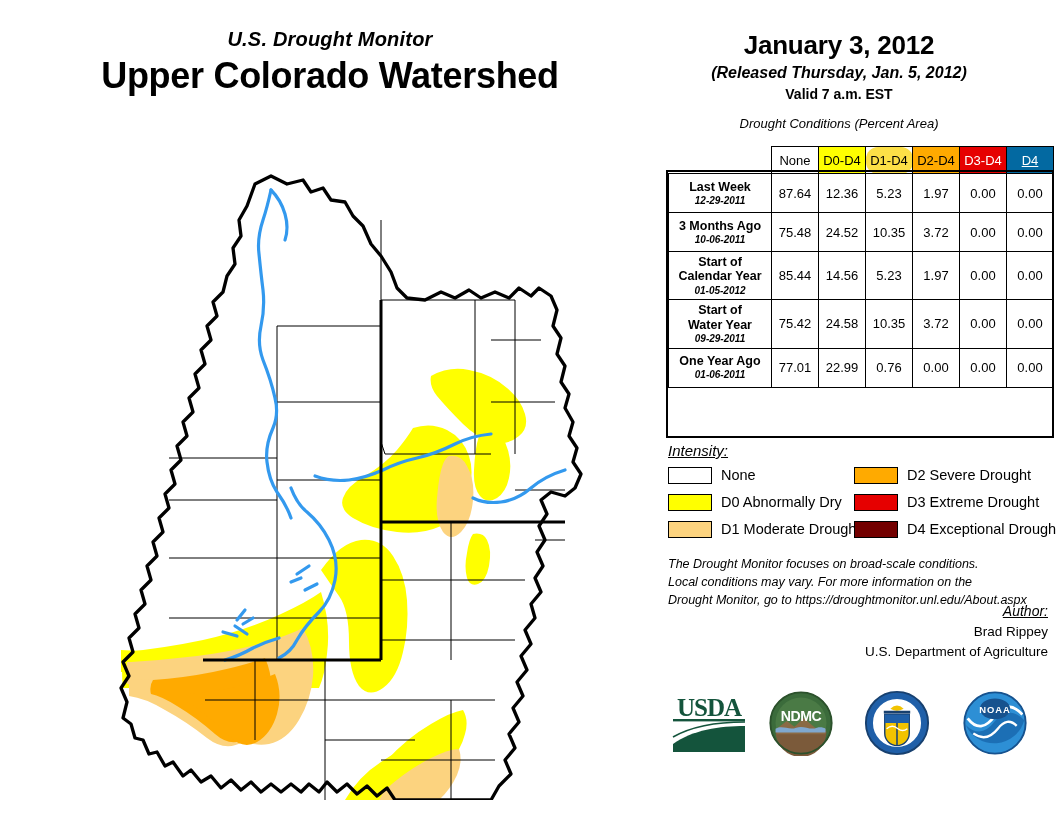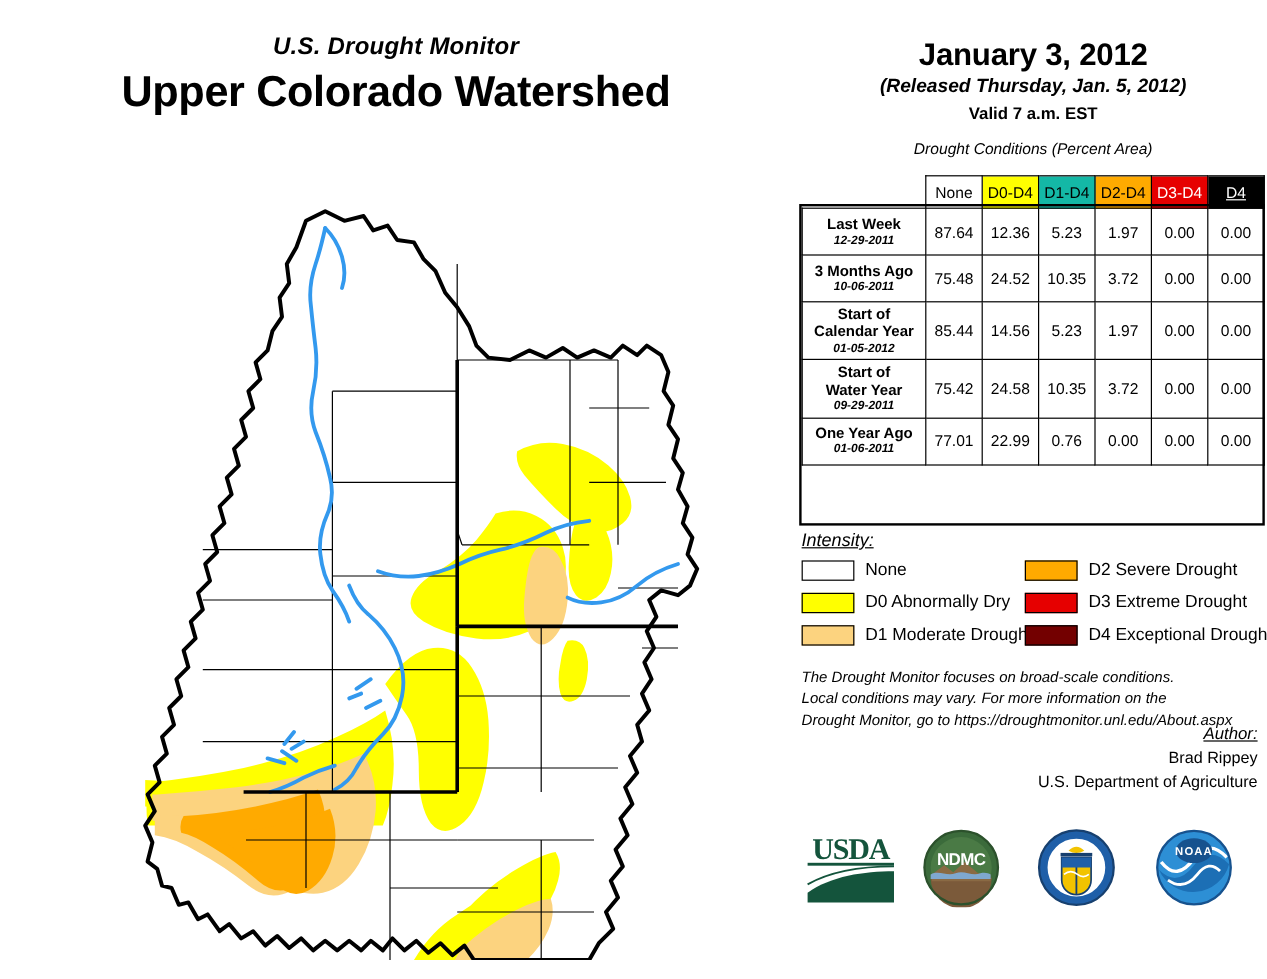--- a/index.html
+++ b/index.html
@@ -12,43 +12,43 @@
     position:relative;
   }
   .page{position:absolute;left:0;top:0;width:1056px;height:816px;}
 
   
   #title-block{position:absolute;left:0;top:28px;width:660px;text-align:center;}
   #title-sub{font-size:20px;font-weight:bold;font-style:italic;letter-spacing:.2px;}
   #title-main{font-size:36px;font-weight:bold;margin-top:4px;letter-spacing:-.3px;}
 
   
-  #date-block{position:absolute;left:666px;top:30px;width:390px;text-align:center;}
+  #date-block{position:absolute;left:644px;top:30px;width:390px;text-align:center;}
   #date-main{font-size:26px;font-weight:bold;letter-spacing:-.2px;}
   #date-released{font-size:16px;font-weight:bold;font-style:italic;margin-top:3px;}
   #date-valid{font-size:14px;font-weight:bold;margin-top:4px;}
   #table-caption{font-size:13px;font-style:italic;margin-top:14px;text-align:center;}
 
   
   #dm-table{position:absolute;left:668px;top:146px;border-collapse:collapse;
             font-size:12.5px;background:#fff;}
   #dm-table td,#dm-table th{border:1px solid #000;padding:0;text-align:center;
             vertical-align:middle;font-weight:normal;}
   #dm-table thead th{height:26px;font-size:13px;}
   #dm-table thead th.corner{border:none;background:transparent;width:98px;}
   #dm-table td.rowlabel{width:98px;text-align:center;font-weight:bold;font-size:12.5px;
             line-height:1.15;padding:3px 2px;}
   #dm-table td.rowlabel .sub{font-weight:bold;font-style:italic;font-size:10px;display:block;margin-top:1px;}
   #dm-table td.val{width:46px;height:38px;font-size:13px;}
   #dm-table .hdr-none{background:#ffffff;}
   #dm-table .hdr-d0{background:#FFFF00;}
-  #dm-table .hdr-d1{background:#14b8a6;}
+  #dm-table .hdr-d1{background:#fde047;border-radius:12px;}
   #dm-table .hdr-d2{background:#FFAA00;}
   #dm-table .hdr-d3{background:#E60000;color:#fff;}
-  #dm-table .hdr-d4{background:#000000;color:#fff;text-decoration:underline;}
+  #dm-table .hdr-d4{background:#0369a1;color:#fff;text-decoration:underline;}
   #table-outer{position:absolute;left:666px;top:170px;width:388px;height:268px;
       border:2.5px solid #000;box-sizing:border-box;pointer-events:none;}
 
   
   #legend{position:absolute;left:668px;top:442px;width:390px;}
   #legend-title{font-size:15px;font-style:italic;text-decoration:underline;font-weight:normal;}
   .legend-grid{position:relative;margin-top:6px;height:82px;}
   .legend-item{position:absolute;display:flex;align-items:center;height:20px;}
   .legend-swatch{width:44px;height:17px;border:1px solid #000;box-sizing:border-box;margin-right:9px;}
   .legend-label{font-size:14.5px;white-space:nowrap;}

